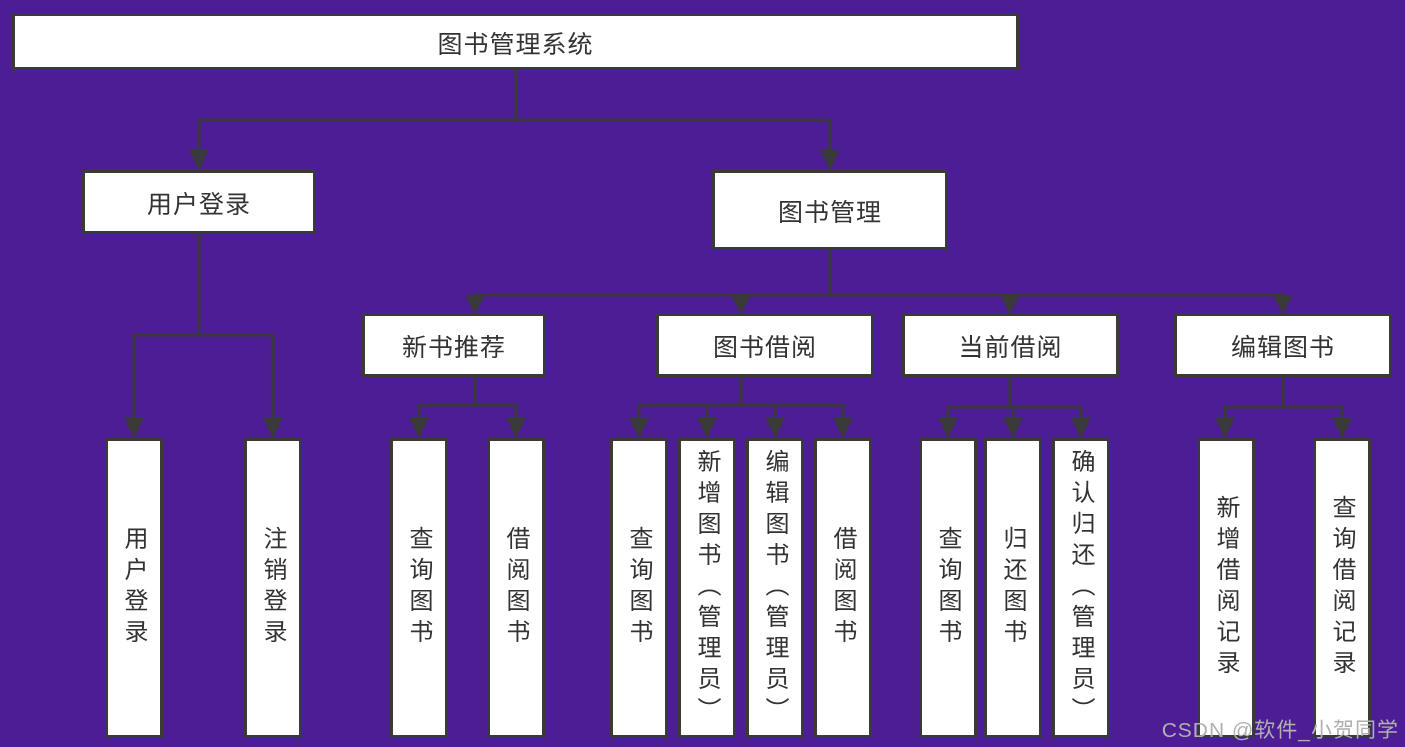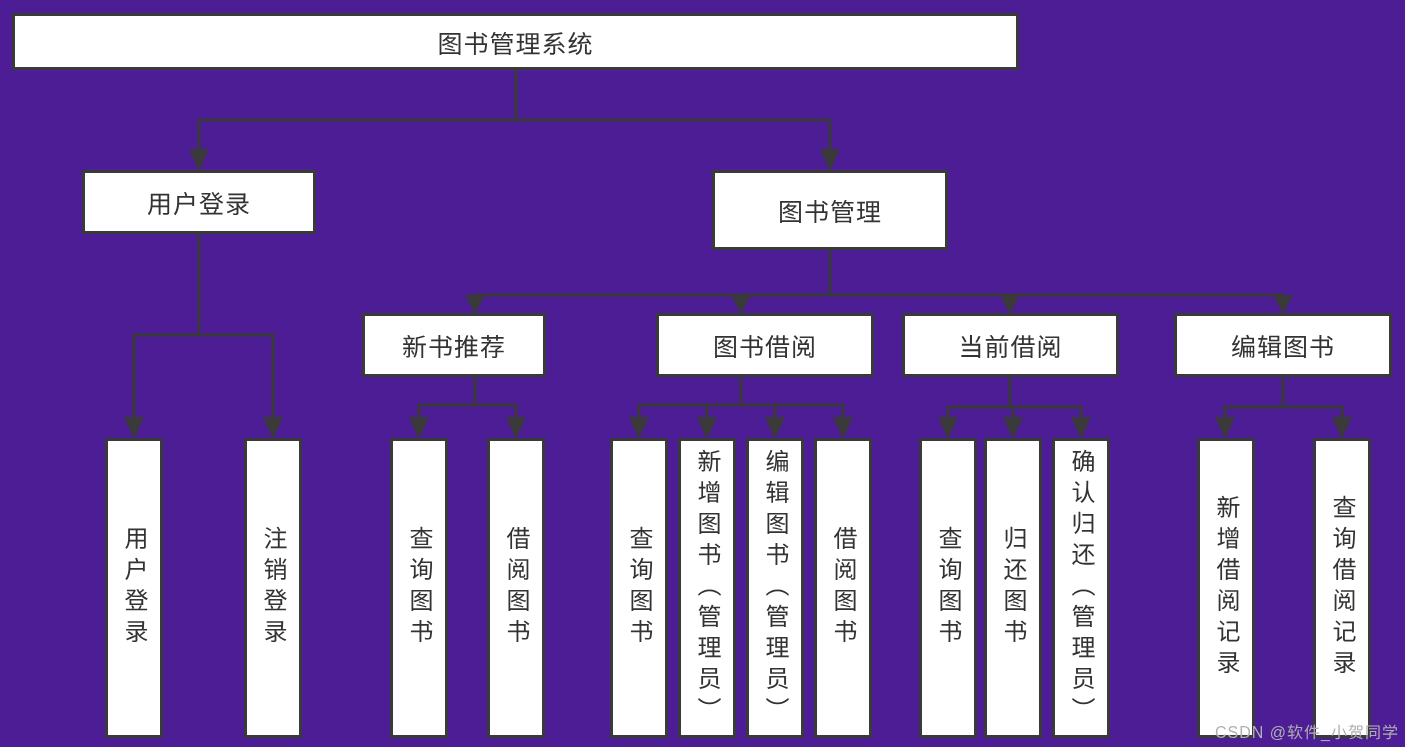--- a/index.html
+++ b/index.html
@@ -33,21 +33,21 @@
     writing-mode:vertical-rl;
     text-orientation:mixed;
     font-size:24px;color:#333333;
     letter-spacing:7px;
     line-height:1;
     white-space:nowrap;
   }
   .watermark{
     position:absolute;
     right:6px;bottom:4px;
-    font-size:16px;
+    font-size:21px;
     color:#b0b0b0;
     letter-spacing:1px;
     z-index:10;
     white-space:nowrap;
   }
 </style>
 </head>
 <body>
 
 <div id="canvas">

